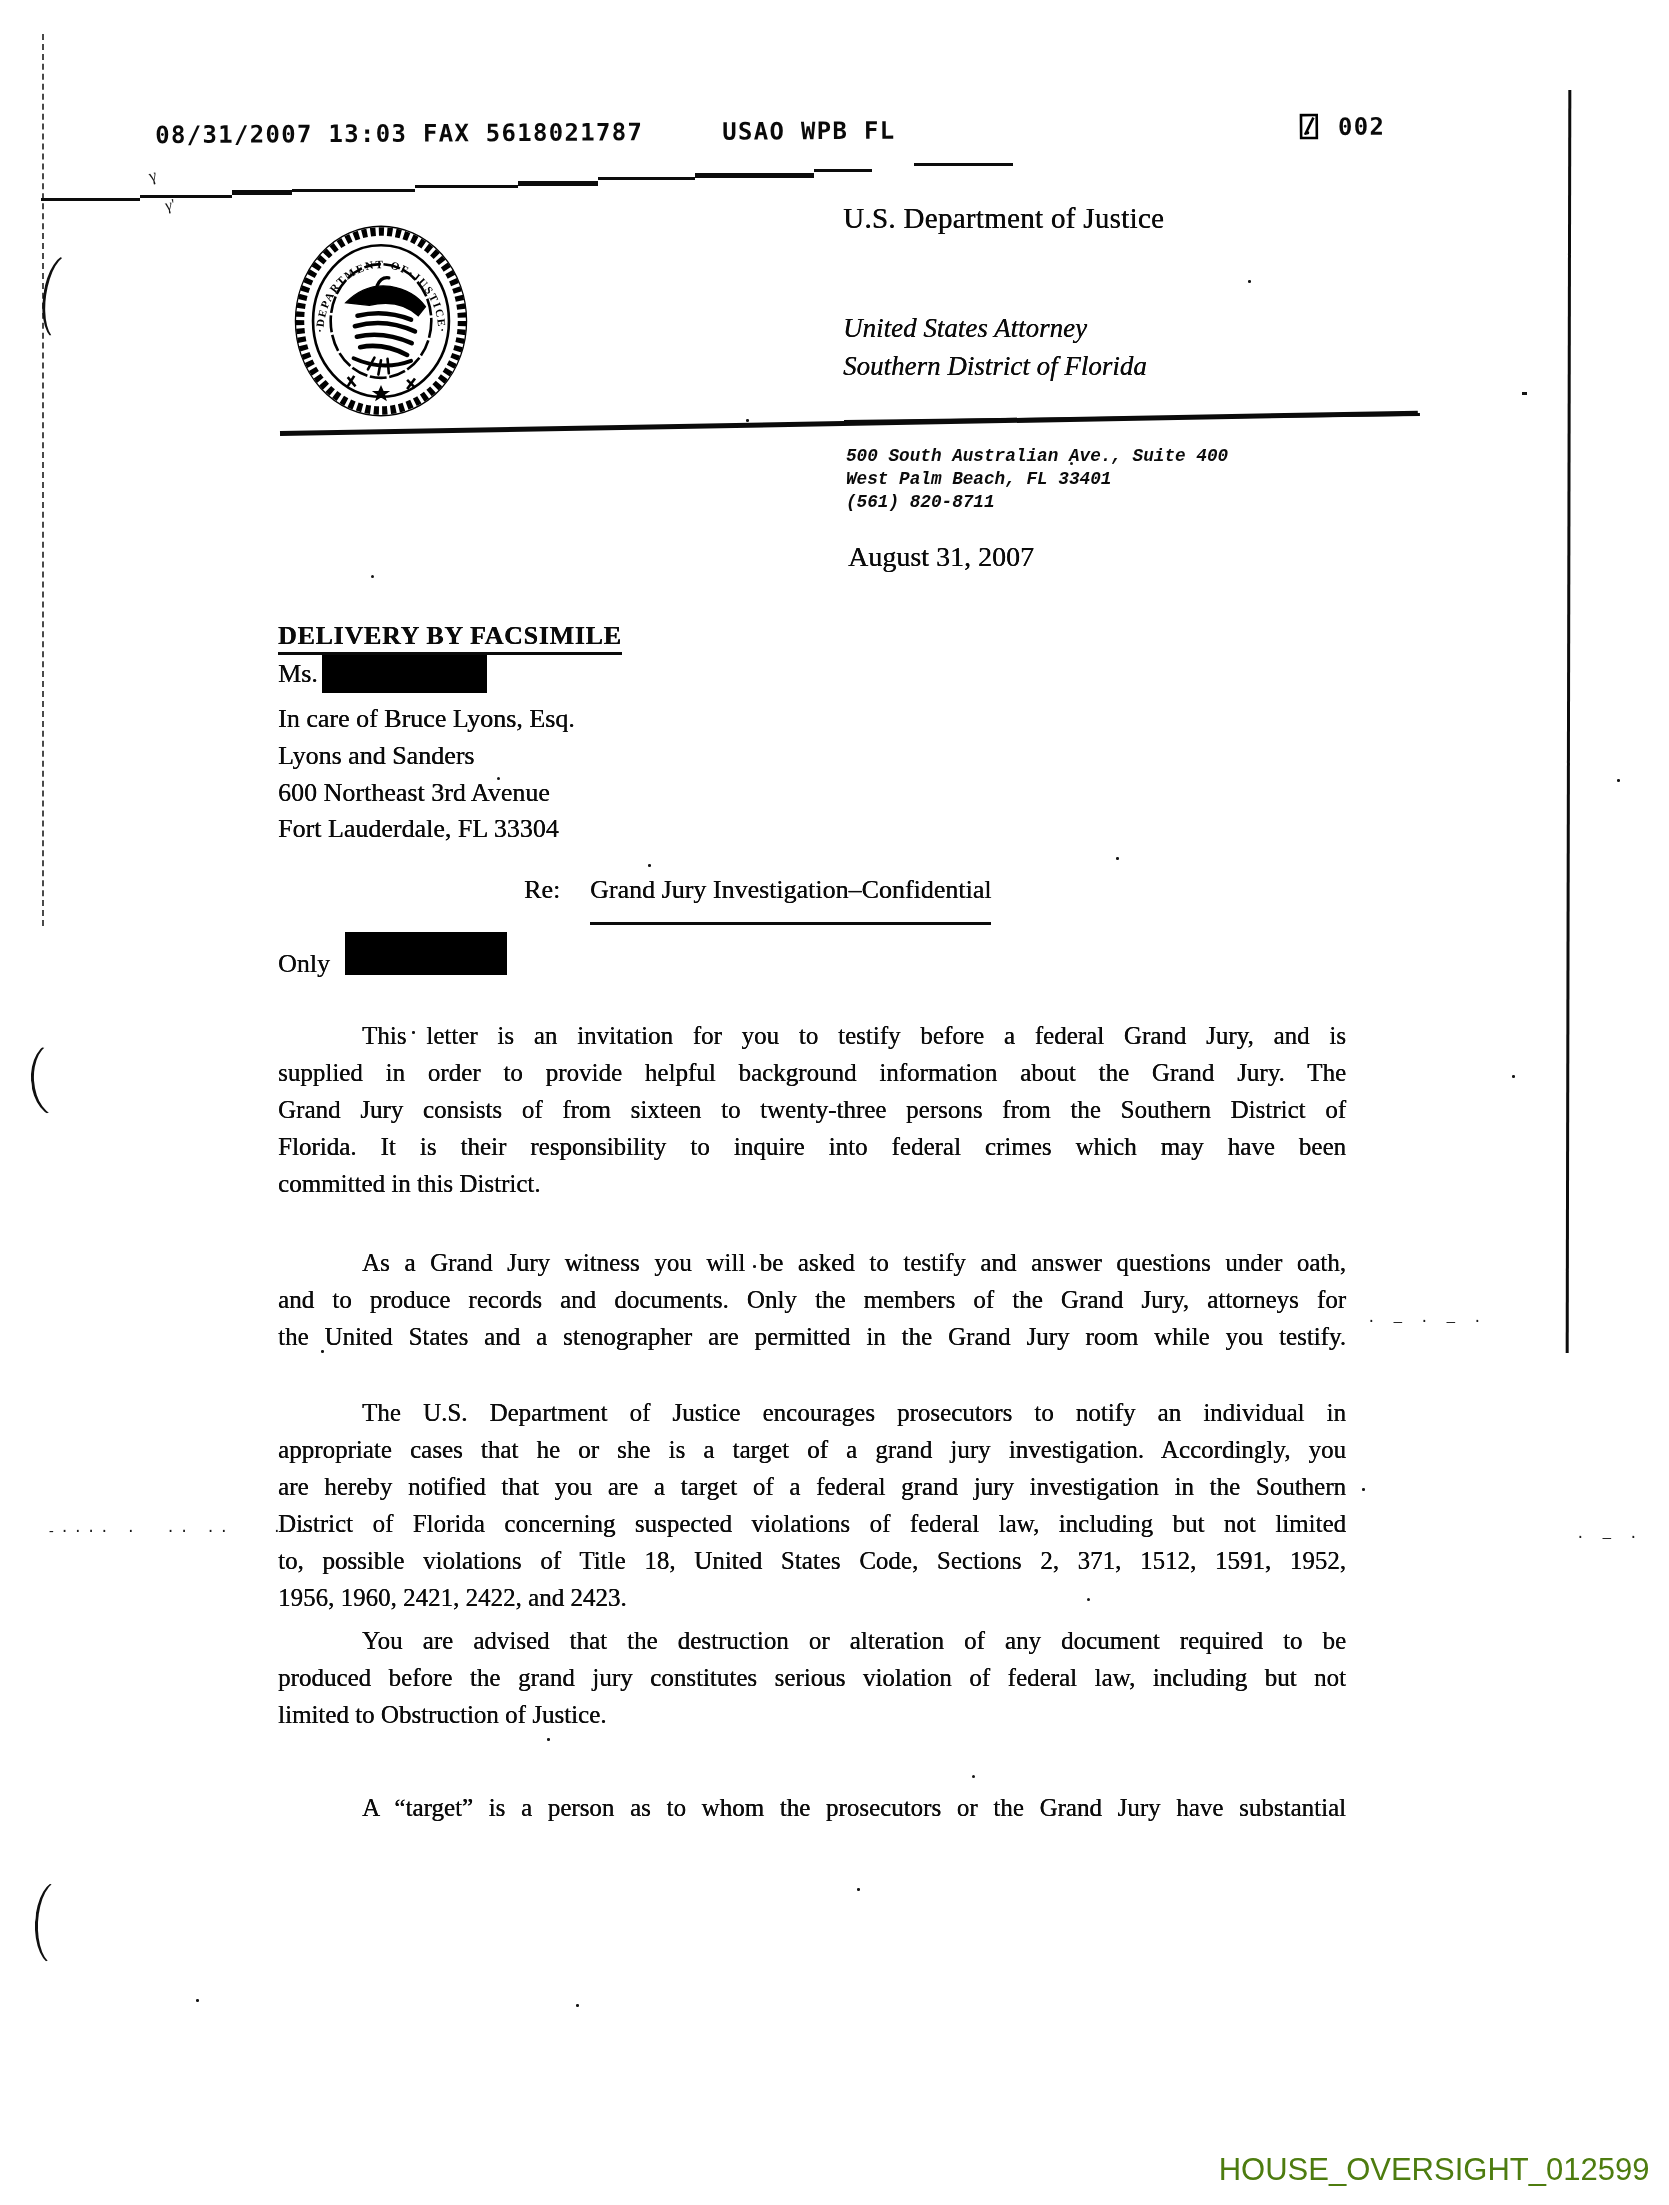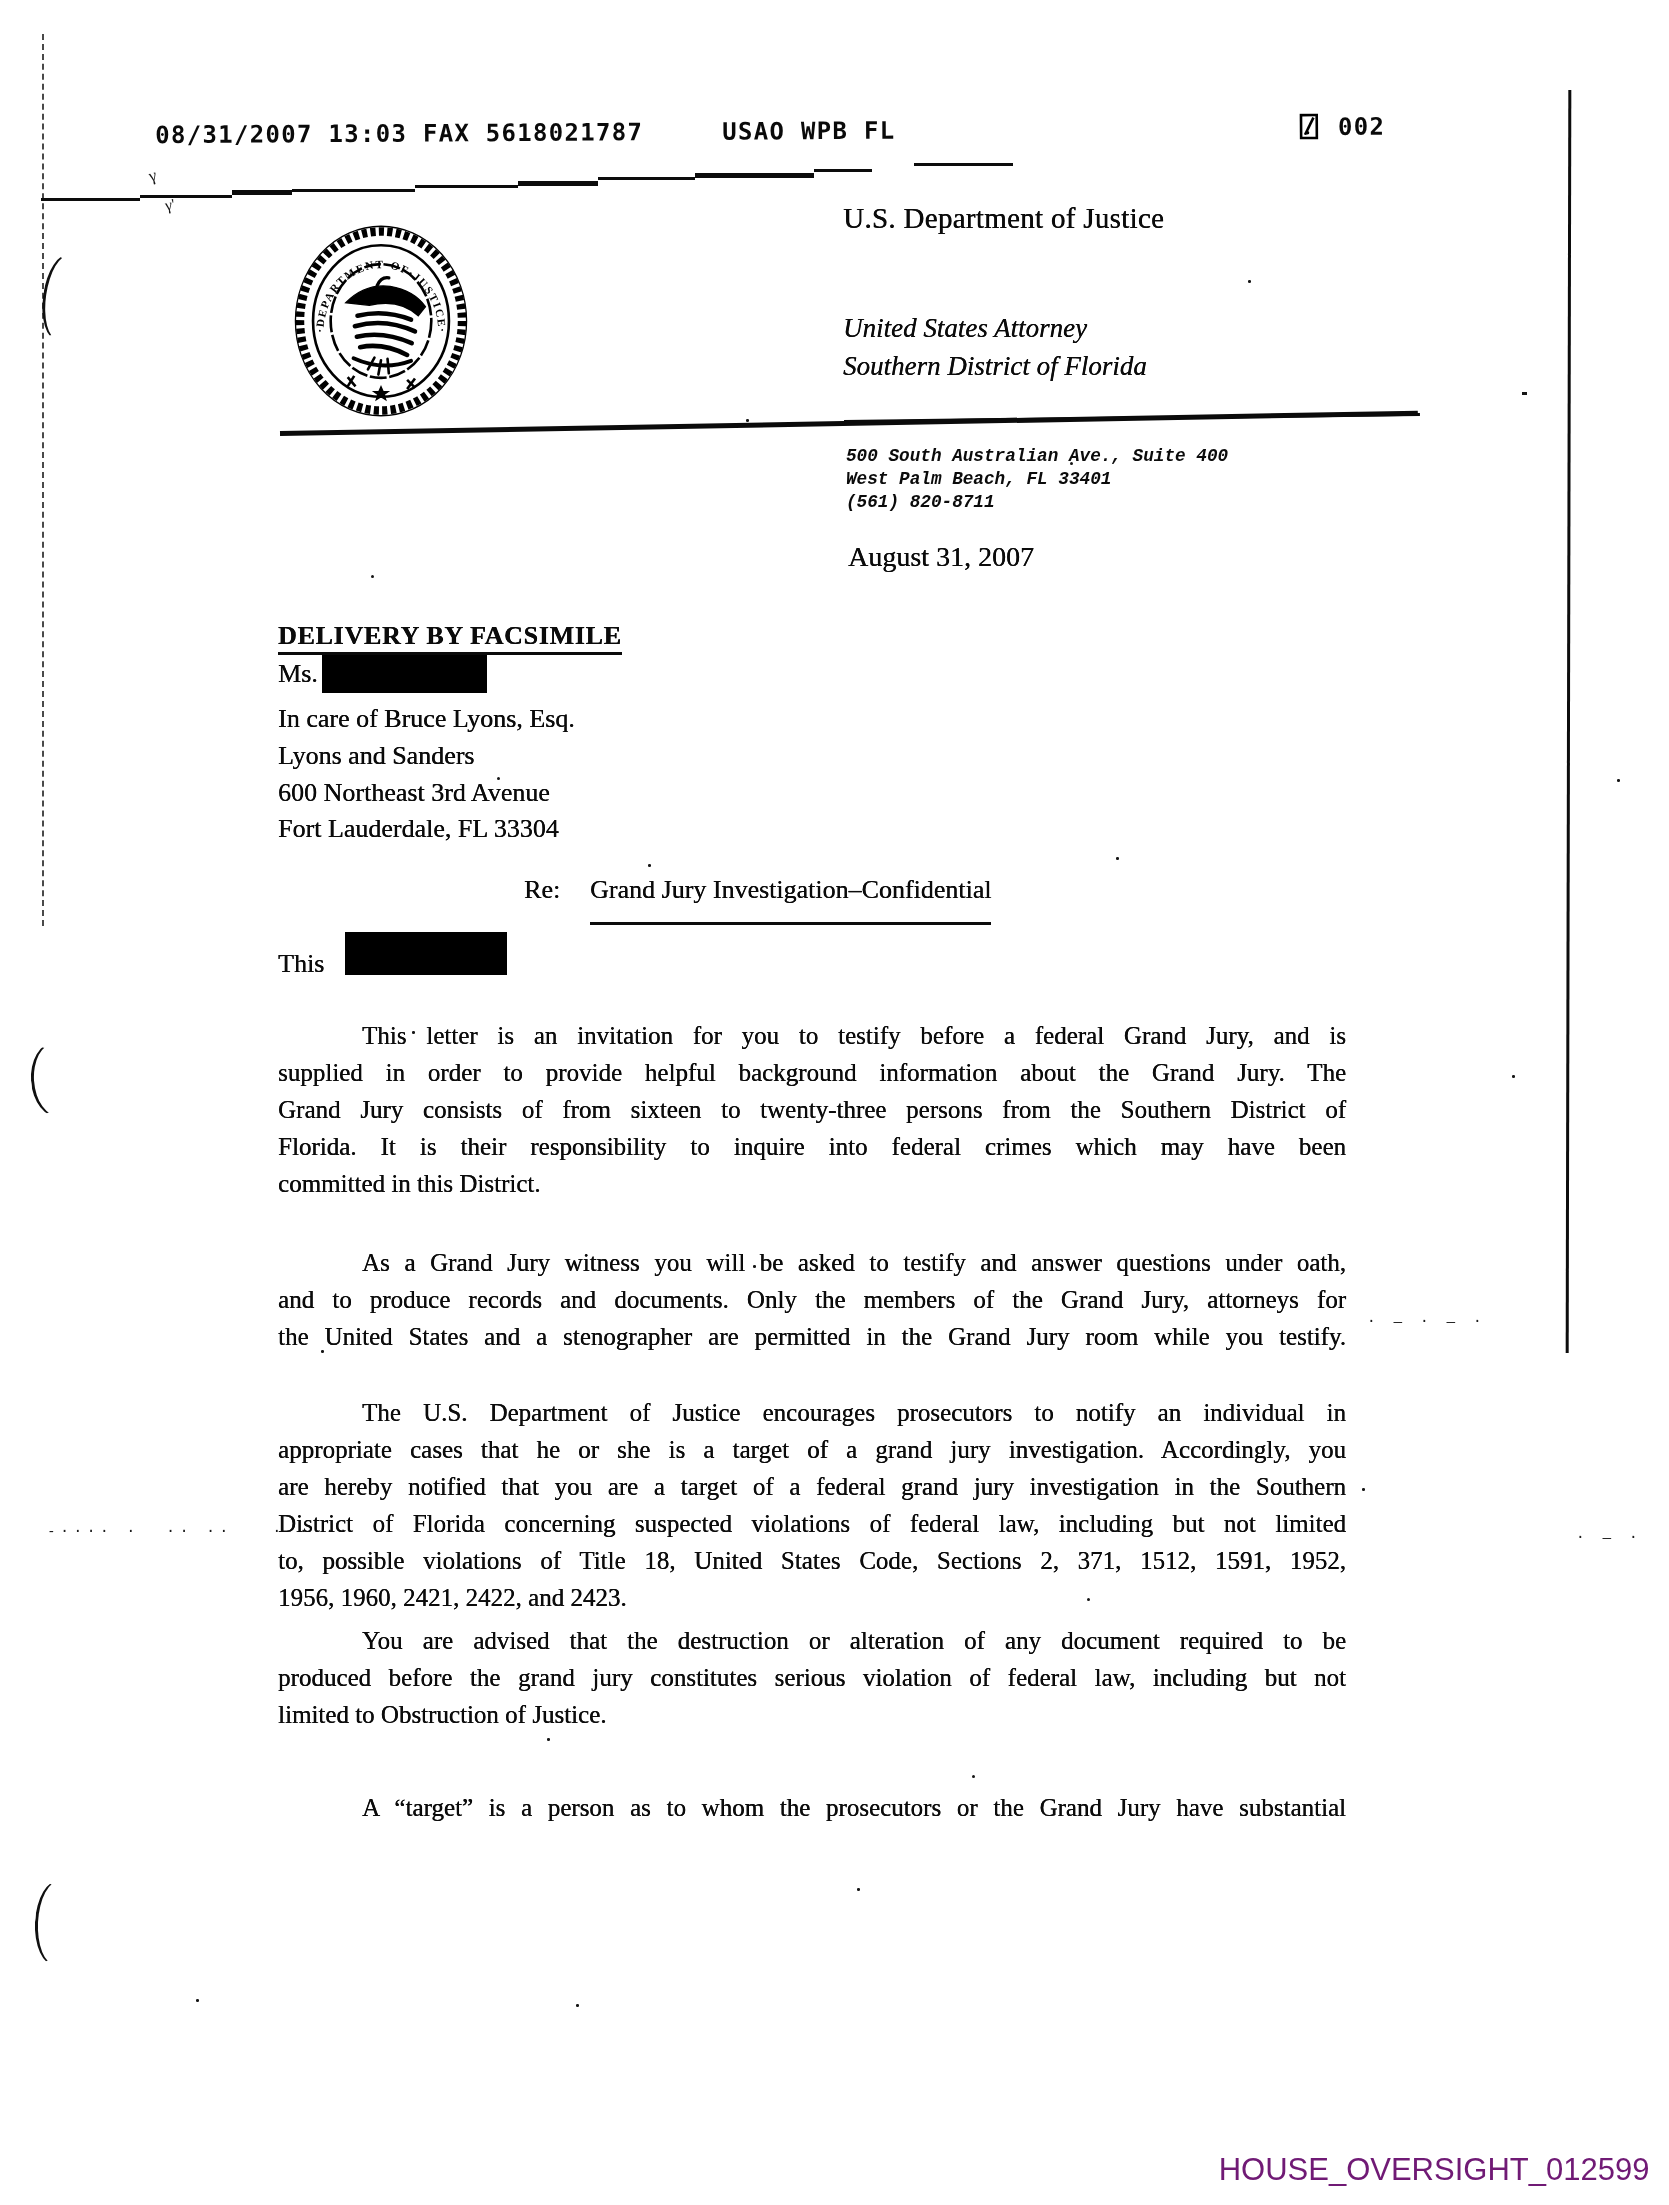--- a/index.html
+++ b/index.html
@@ -43,21 +43,21 @@
   .re-label{left:524px;top:875px;}
   .re-subject{left:590px;top:875px;border-bottom:3.3px solid #0c0c0c;padding-bottom:17px;}
   
   .para{position:absolute;left:278px;width:1068px;font-size:25px;line-height:37px;color:#0c0c0c;
         text-shadow:0.3px 0 0 #000;}
   .tline{text-align:justify;text-align-last:justify;white-space:normal;}
   .tline.last{text-align-last:left;}
   .tline.first{text-indent:84px;}
   
   .bates{position:absolute;right:19.6px;top:2152px;font-family:"Liberation Sans",sans-serif;
-         font-size:31px;color:#701a75;letter-spacing:0px;}
+         font-size:31px;color:#4d7c0f;letter-spacing:0px;}
 </style>
 </head>
 <body>
 
 <div class="page">
 
   <div class="art vdash-left"></div>
   <div class="art vline-right"></div>
   <div class="art curve c1"></div>
   <div class="art curve c2"></div>
@@ -163,21 +163,21 @@
   <div class="docline" style="left:278px;top:659px">Ms.</div>
   <div class="redact r-ms"></div>
   <div class="docline" style="left:278px;top:704px">In care of Bruce Lyons, Esq.</div>
   <div class="docline" style="left:278px;top:741px">Lyons and Sanders</div>
   <div class="docline" style="left:278px;top:778px">600 Northeast 3rd Avenue</div>
   <div class="docline" style="left:278px;top:814px">Fort Lauderdale, FL 33304</div>
 
   <div class="docline re-label">Re:</div>
   <div class="docline re-subject">Grand Jury Investigation–Confidential</div>
 
-  <div class="docline" style="left:278px;top:949px">This</div>
+  <div class="docline" style="left:278px;top:949px">Only</div>
   <div class="redact r-dear"></div>
 
   <div class="para" style="top:1017px">
       <div class="tline first">This letter is an invitation for you to testify before a federal Grand Jury, and is</div>
       <div class="tline">supplied in order to provide helpful background information about the Grand Jury.  The</div>
       <div class="tline">Grand Jury consists of from sixteen to twenty-three persons from the Southern District of</div>
       <div class="tline">Florida.  It is their responsibility to inquire into federal crimes which may have been</div>
       <div class="tline last">committed in this District.</div>
     </div>
   <div class="para" style="top:1244px">

